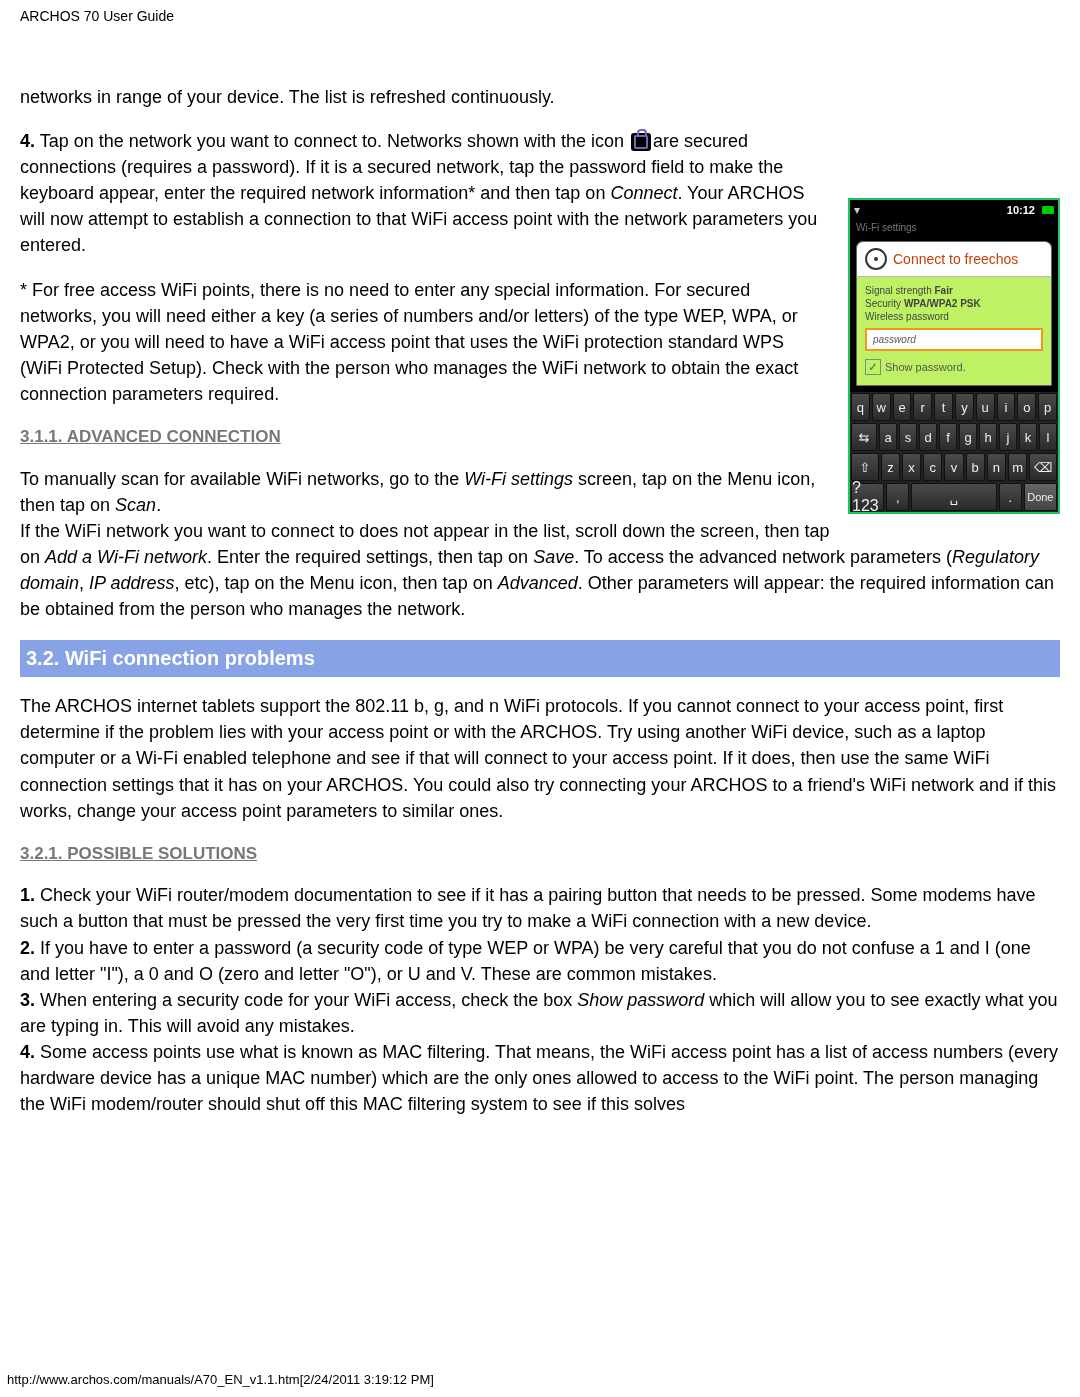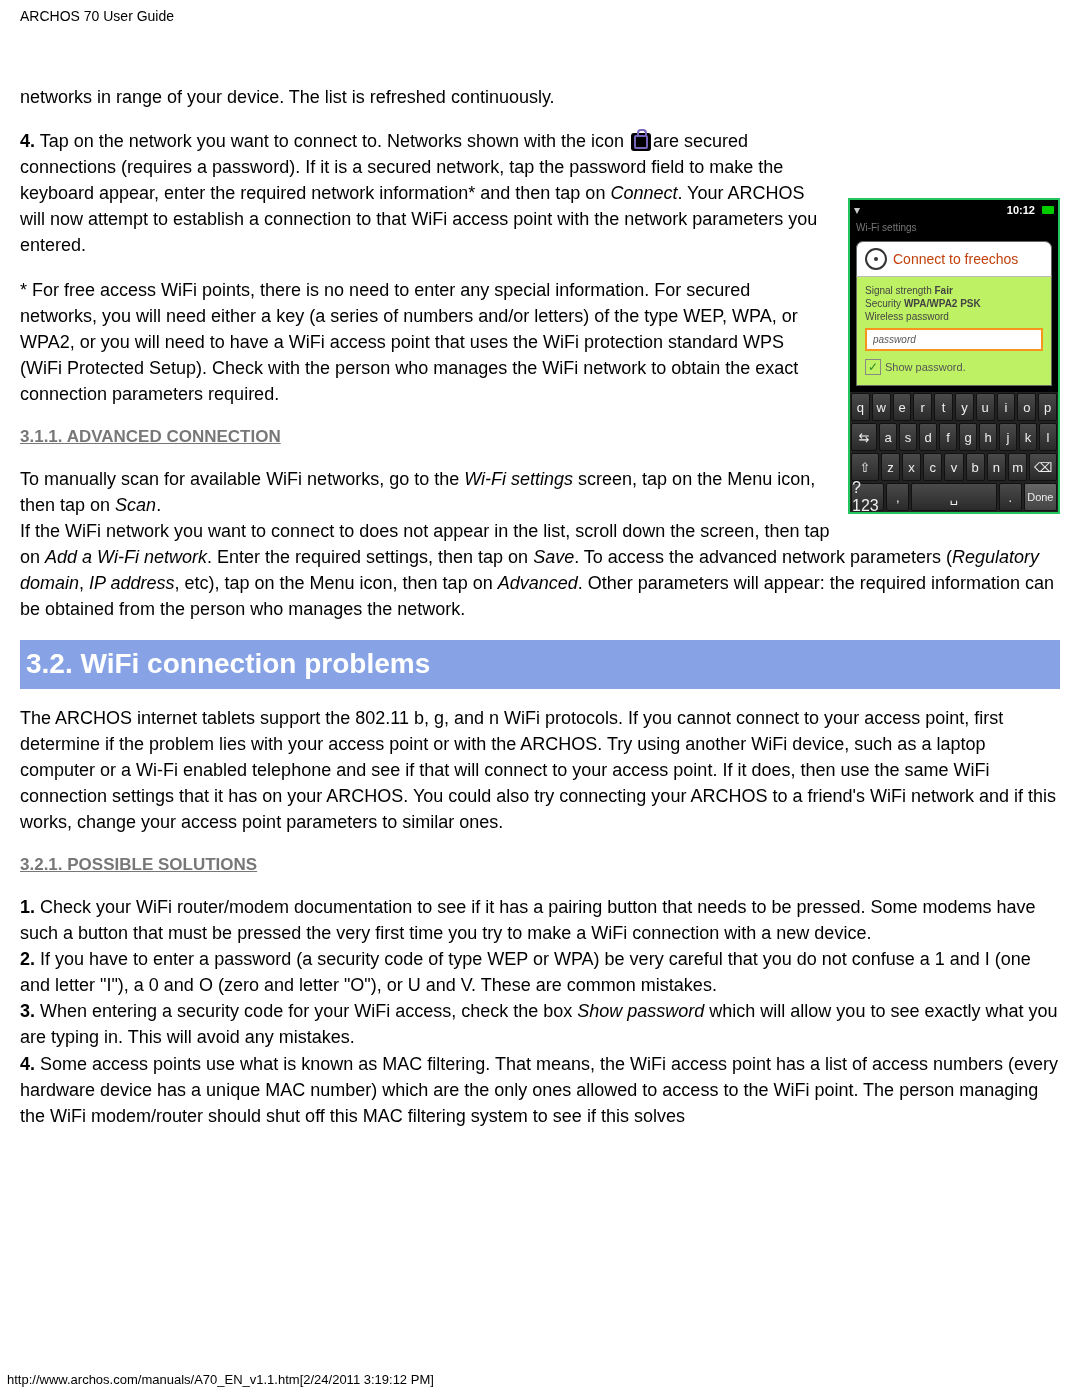--- a/index.html
+++ b/index.html
@@ -171,21 +171,21 @@
     font-size: 17px;
     font-weight: bold;
     color: #777;
     margin: 6px 0 16px 0;
   }
   .section-heading span { text-decoration: underline; }
   .blue-heading {
     background: #87a3e6;
     color: #fff;
     font-weight: bold;
-    font-size: 28px;
+    font-size: 20px;
     padding: 4px 6px;
     margin: 4px 0 16px 0;
   }
   .footer-url {
     position: absolute;
     bottom: 10px;
     left: 7px;
     font-size: 13px;
     color: #000;
   }

